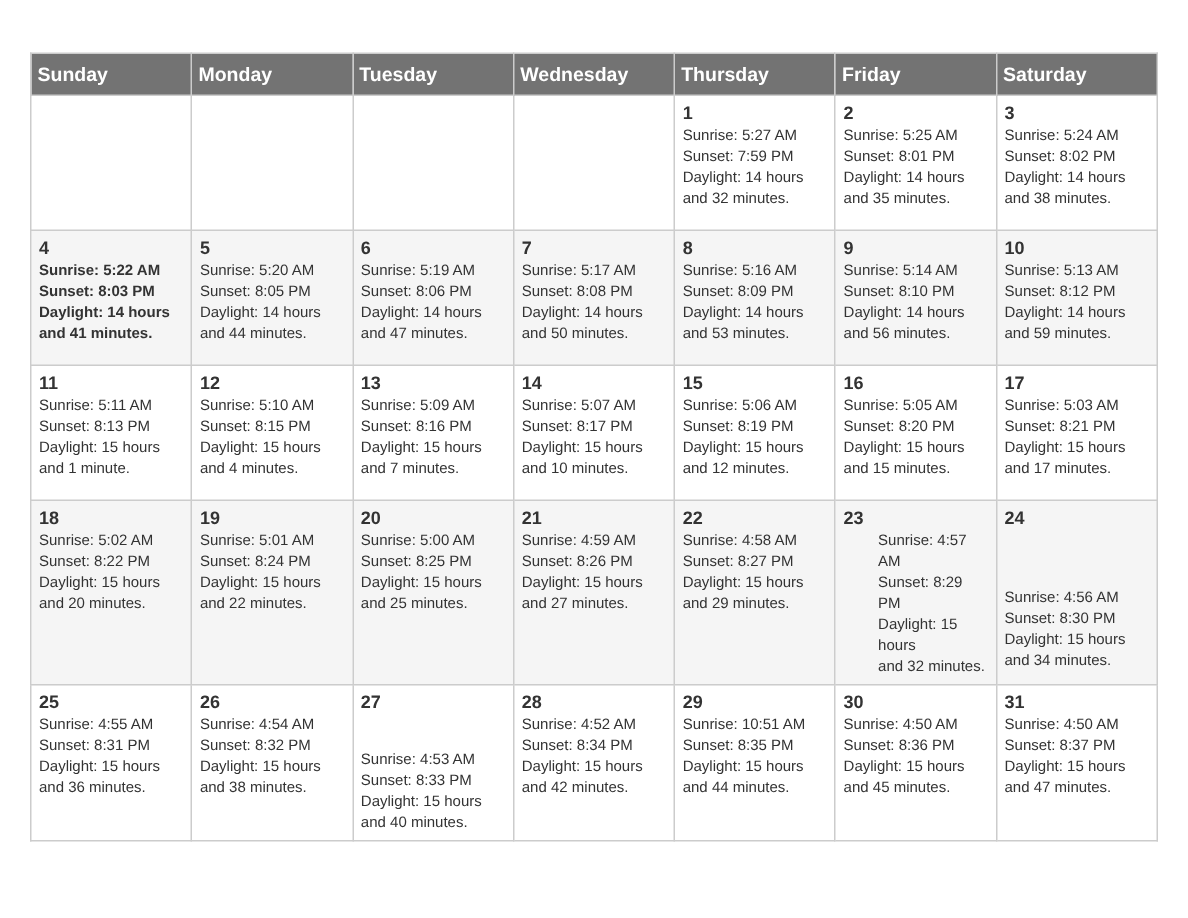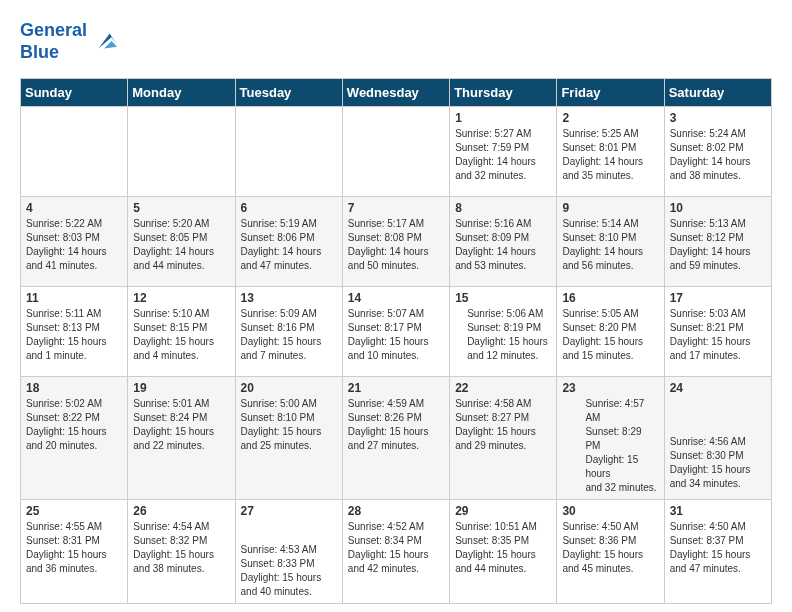--- a/index.html
+++ b/index.html
@@ -44,21 +44,21 @@
     }
     .location {
       font-size: 14px;
       color: #555;
     }
     table {
       width: 100%;
       border-collapse: collapse;
     }
     thead tr th {
-      background-color: #0c4a6e;
+      background-color: #737373;
       color: #fff;
       font-size: 13px;
       font-weight: bold;
       padding: 6px 4px;
       text-align: left;
       border: 1px solid #ccc;
     }
     tbody tr td {
       border: 1px solid #ccc;
       vertical-align: top;
@@ -83,34 +83,20 @@
       color: #333;
     }
     .empty-cell {
       background: #fff !important;
     }
   </style>
 </head>
 <body>
 
 <div class="header">
-  <div class="logo">
-    <div>
-      <div style="display:flex;align-items:center;">
-        <div class="logo-text">
-          <span>General</span><br>
-          <span style="color:#1a5fa8;">Blue</span>
-        </div>
-        <svg class="logo-icon" viewBox="0 0 30 30" xmlns="http://www.w3.org/2000/svg">
-          <polygon points="8,22 22,10 28,18 20,6 14,14" fill="#1a5fa8"></polygon>
-          <polygon points="14,22 22,14 28,20" fill="#4a9fd4"></polygon>
-        </svg>
-      </div>
-    </div>
-  </div>
 </div>
 
 <table>
   <thead>
     <tr>
     <th>Sunday</th>
         <th>Monday</th>
         <th>Tuesday</th>
         <th>Wednesday</th>
         <th>Thursday</th>
@@ -142,21 +128,21 @@
           <div class="day-num">3</div>
           <div class="day-info" style="white-space: pre-line;">Sunrise: 5:24 AM
 Sunset: 8:02 PM
 Daylight: 14 hours
 and 38 minutes.</div>
         </td>
       </tr>
       <tr>
         <td>
           <div class="day-num">4</div>
-          <div class="day-info" style="white-space: pre-line;">Sunrise: 5:22 AM
+          <div class="day-info" style="white-space: pre-line; font-weight: bold;">Sunrise: 5:22 AM
 Sunset: 8:03 PM
 Daylight: 14 hours
 and 41 minutes.</div>
         </td>
         <td>
           <div class="day-num">5</div>
           <div class="day-info" style="white-space: pre-line;">Sunrise: 5:20 AM
 Sunset: 8:05 PM
 Daylight: 14 hours
 and 44 minutes.</div>
@@ -221,21 +207,21 @@
         </td>
         <td>
           <div class="day-num">14</div>
           <div class="day-info" style="white-space: pre-line;">Sunrise: 5:07 AM
 Sunset: 8:17 PM
 Daylight: 15 hours
 and 10 minutes.</div>
         </td>
         <td>
           <div class="day-num">15</div>
-          <div class="day-info" style="white-space: pre-line; margin-left: 12px;">Sunrise: 5:06 AM
+          <div class="day-info" style="white-space: pre-line;">Sunrise: 5:06 AM
 Sunset: 8:19 PM
 Daylight: 15 hours
 and 12 minutes.</div>
         </td>
         <td>
           <div class="day-num">16</div>
           <div class="day-info" style="white-space: pre-line;">Sunrise: 5:05 AM
 Sunset: 8:20 PM
 Daylight: 15 hours
 and 15 minutes.</div>
@@ -259,21 +245,21 @@
         <td>
           <div class="day-num">19</div>
           <div class="day-info" style="white-space: pre-line;">Sunrise: 5:01 AM
 Sunset: 8:24 PM
 Daylight: 15 hours
 and 22 minutes.</div>
         </td>
         <td>
           <div class="day-num">20</div>
           <div class="day-info" style="white-space: pre-line;">Sunrise: 5:00 AM
-Sunset: 8:10 PM
+Sunset: 8:25 PM
 Daylight: 15 hours
 and 25 minutes.</div>
         </td>
         <td>
           <div class="day-num">21</div>
           <div class="day-info" style="white-space: pre-line;">Sunrise: 4:59 AM
 Sunset: 8:26 PM
 Daylight: 15 hours
 and 27 minutes.</div>
         </td>

